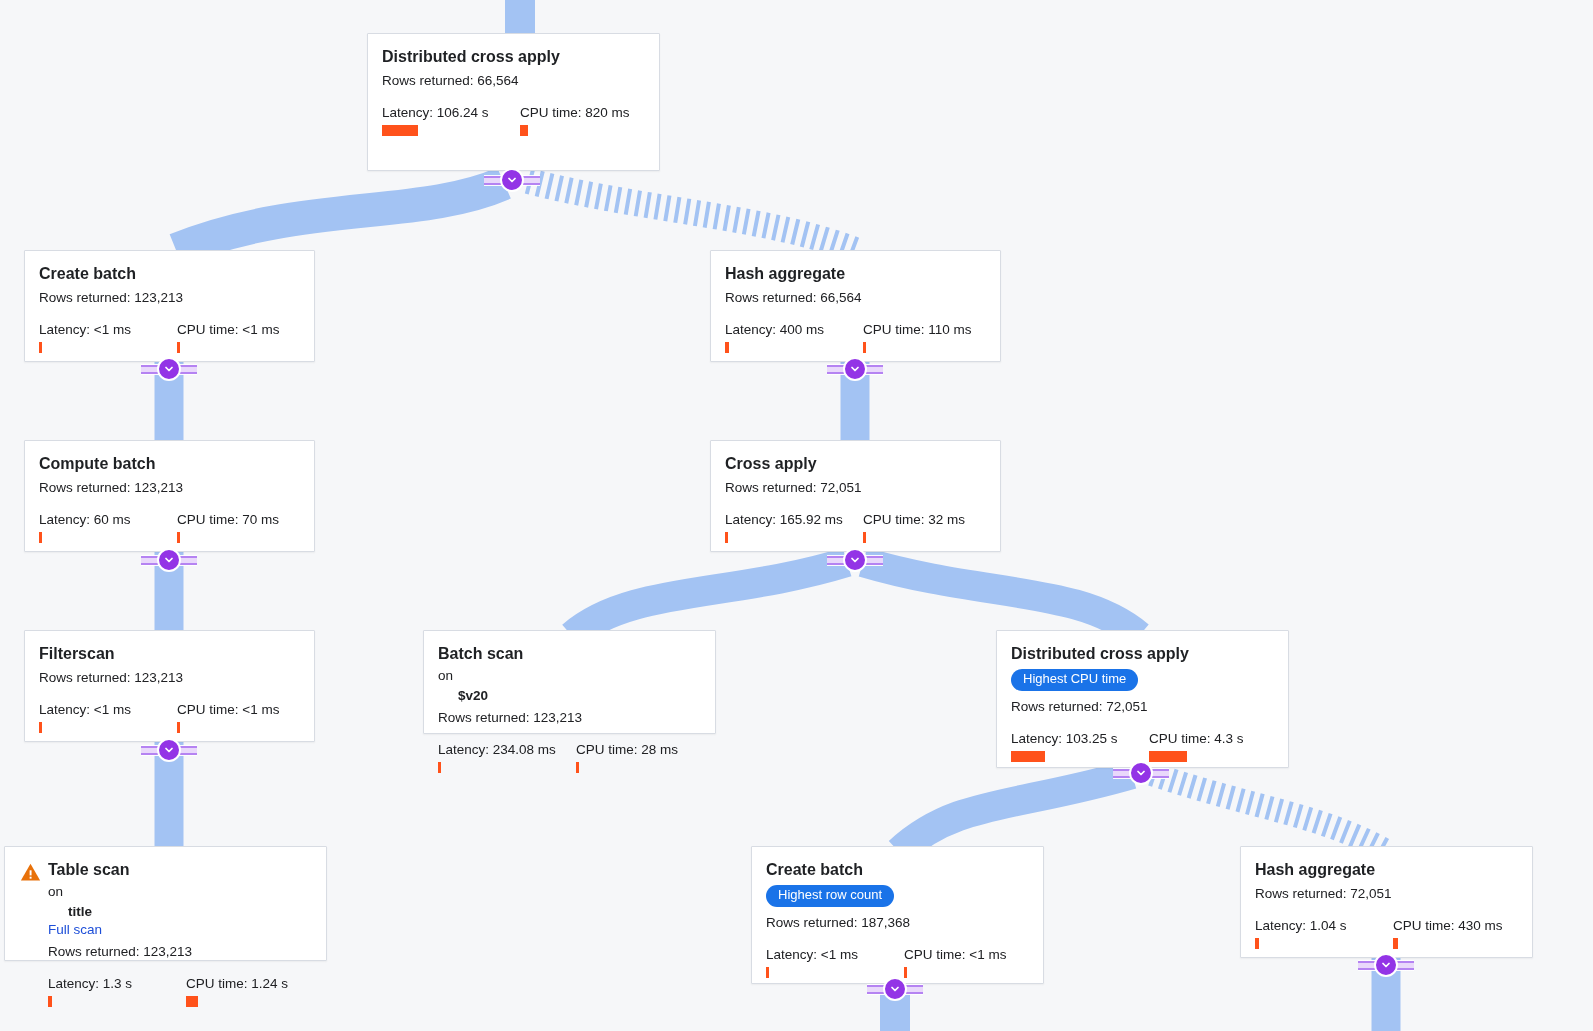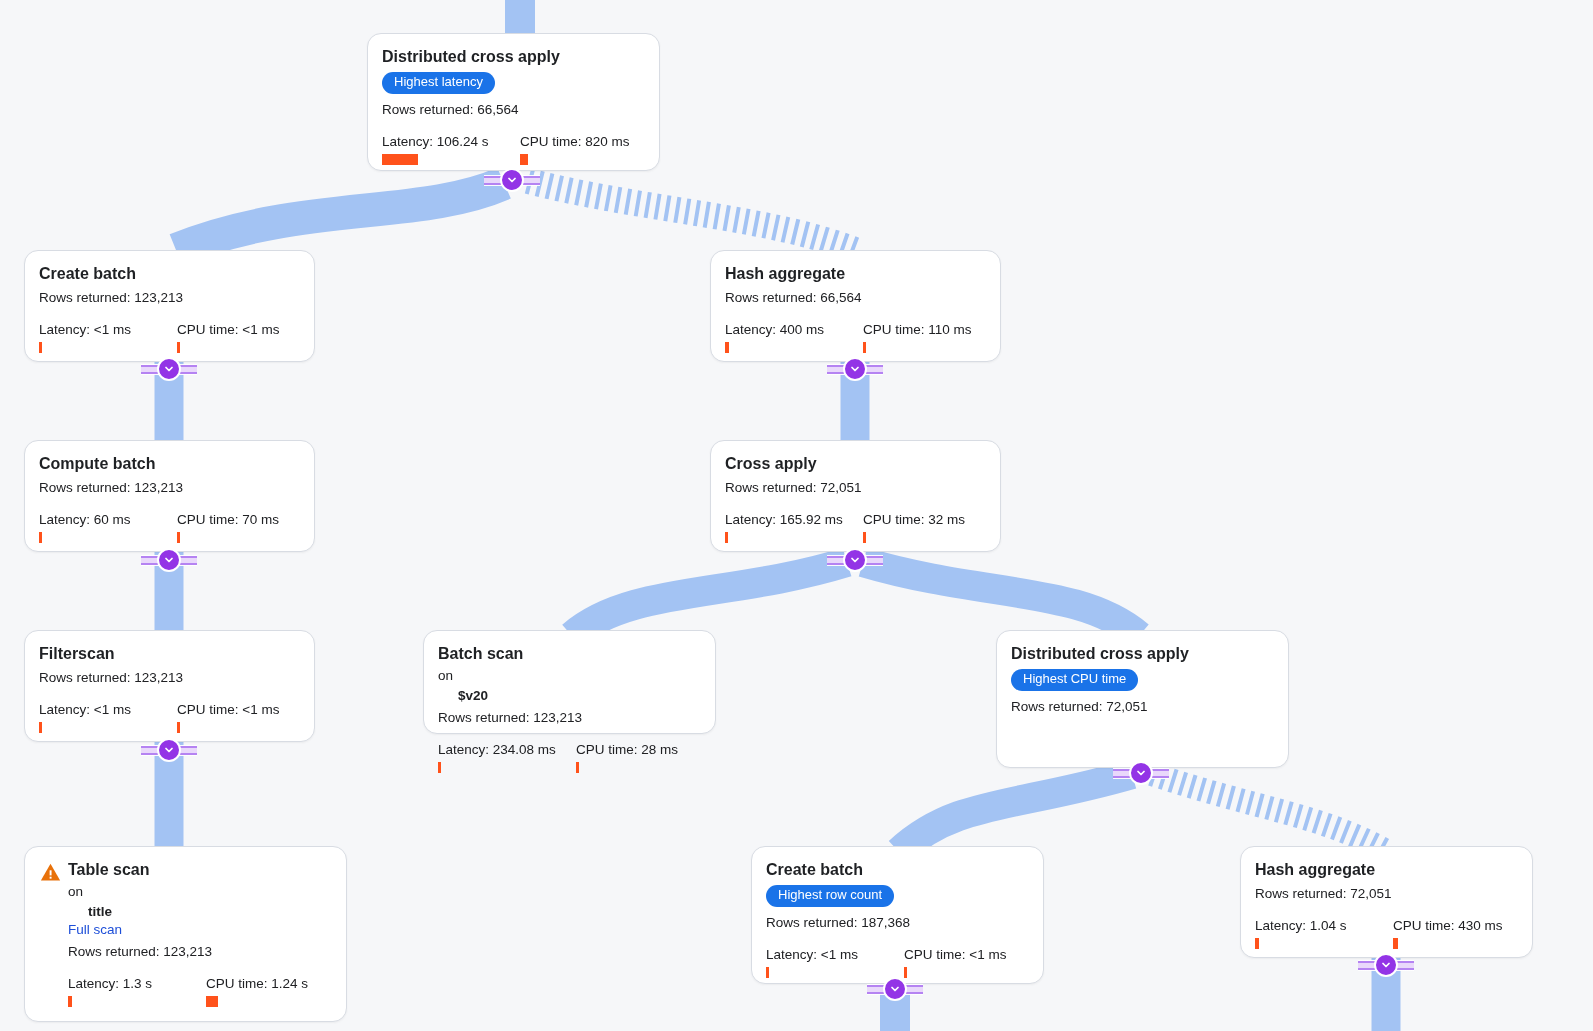--- a/index.html
+++ b/index.html
@@ -3,21 +3,21 @@
 <meta charset="utf-8">
 <style>
   html,body{margin:0;padding:0;}
   body{font-family:"Liberation Sans","DejaVu Sans",sans-serif;}
   #canvas{position:relative;width:1593px;height:1031px;background:#f6f7f9;overflow:hidden;}
 
   
   #edges{position:absolute;left:0;top:0;z-index:1;}
 
   
-  .node{position:absolute;z-index:2;background:#ffffff;border:1px solid #d8dce3;border-radius:14px;
+  .node{position:absolute;z-index:2;background:#ffffff;border:1px solid #d8dce3;border-radius:1px;
         padding:13px 14px;box-sizing:border-box;color:#202124;font-size:13.5px;
         box-shadow:0 1px 2px rgba(60,64,67,.06);}
   .node-title{font-size:16px;font-weight:700;color:#1f2124;line-height:1.2;}
   .badge{display:inline-block;margin:6px 0 1px;background:#1a73e8;color:#fff;border-radius:12px;
          padding:2px 12px 4px;font-size:13px;line-height:1.25;}
   .on-line{margin-top:5px;display:flex;gap:5px;align-items:flex-start;}
   .on-line b{font-weight:700;margin-top:20px;}
   .scan-type{margin-top:3px;color:#1d4ed8;}
   .rows{margin-top:7px;}
   .metrics{margin-top:17px;display:grid;grid-template-columns:130px auto;column-gap:8px;}
@@ -57,21 +57,20 @@
       <path d="M 863 562 C 985 598 1080 586 1139 636" stroke-width="30"></path>
       <path d="M 1132 774 C 1015 808 955 800 899 852" stroke-width="30"></path>
       <path d="M 1152 774 C 1260 810 1320 814 1388 852" stroke-width="24" stroke-dasharray="4 6"></path>
       <path d="M 895 982 L 895 1031" stroke-width="30"></path>
       <path d="M 1386 956 L 1386 1031" stroke-width="29"></path>
     </g>
   </svg>
 
   <div class="node" style="left:367px;top:33px;width:293px;height:138px;">
     <div class="node-title">Distributed cross apply</div>
-    <div><span class="badge">Highest latency</span></div>
     <div class="rows">Rows returned: 66,564</div>
     <div class="metrics">
       <div>
         <div class="metric-label">Latency: 106.24 s</div>
         <div class="bar" style="width: 36px;"></div>
       </div>
       <div>
         <div class="metric-label">CPU time: 820 ms</div>
         <div class="bar" style="width: 8px;"></div>
       </div>
@@ -116,21 +115,21 @@
         <div class="metric-label">Latency: &lt;1 ms</div>
         <div class="bar" style="width: 3px;"></div>
       </div>
       <div>
         <div class="metric-label">CPU time: &lt;1 ms</div>
         <div class="bar" style="width: 3px;"></div>
       </div>
     </div>
   </div>
 
-  <div class="node indented" style="left:24px;top:846px;width:323px;height:176px;">
+  <div class="node indented" style="left:4px;top:846px;width:323px;height:115px;">
     <span class="warn-icon">
       <svg viewBox="0 0 24 24" width="21" height="21">
         <path fill="#e8710a" d="M12 2 L1 21 L23 21 Z"></path>
         <rect x="11" y="9.5" width="2.2" height="5.8" fill="#fff"></rect>
         <rect x="11" y="16.8" width="2.2" height="2.2" fill="#fff"></rect>
       </svg>
     </span>
     <div class="node-title">Table scan</div>
     <div class="on-line">
       <span>on</span>
@@ -196,20 +195,30 @@
         <div class="metric-label">CPU time: 28 ms</div>
         <div class="bar" style="width: 3px;"></div>
       </div>
     </div>
   </div>
 
   <div class="node" style="left:996px;top:630px;width:293px;height:138px;">
     <div class="node-title">Distributed cross apply</div>
     <div><span class="badge">Highest CPU time</span></div>
     <div class="rows">Rows returned: 72,051</div>
+    <div class="metrics">
+      <div>
+        <div class="metric-label">Latency: 103.25 s</div>
+        <div class="bar" style="width: 34px;"></div>
+      </div>
+      <div>
+        <div class="metric-label">CPU time: 4.3 s</div>
+        <div class="bar" style="width: 38px;"></div>
+      </div>
+    </div>
   </div>
 
   <div class="node" style="left:751px;top:846px;width:293px;height:138px;">
     <div class="node-title">Create batch</div>
     <div><span class="badge">Highest row count</span></div>
     <div class="rows">Rows returned: 187,368</div>
     <div class="metrics">
       <div>
         <div class="metric-label">Latency: &lt;1 ms</div>
         <div class="bar" style="width: 3px;"></div>

